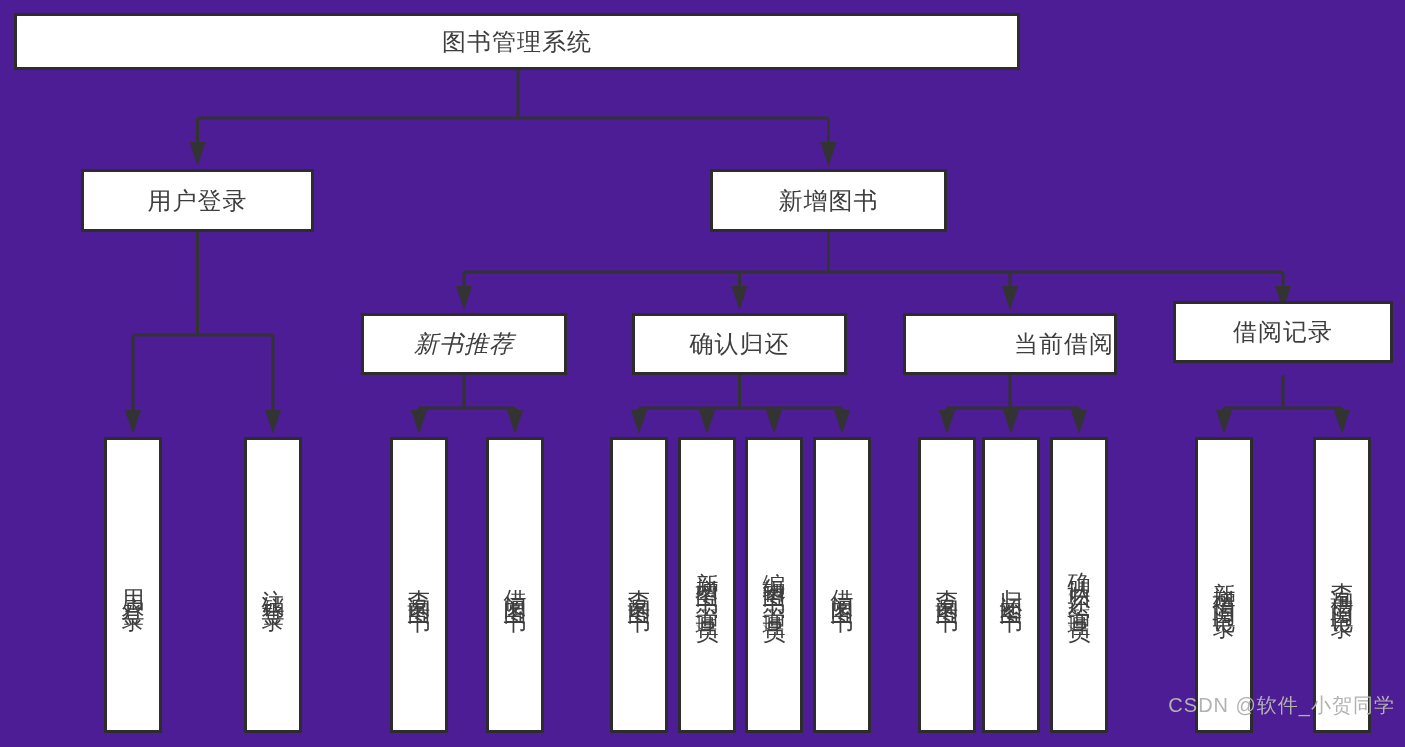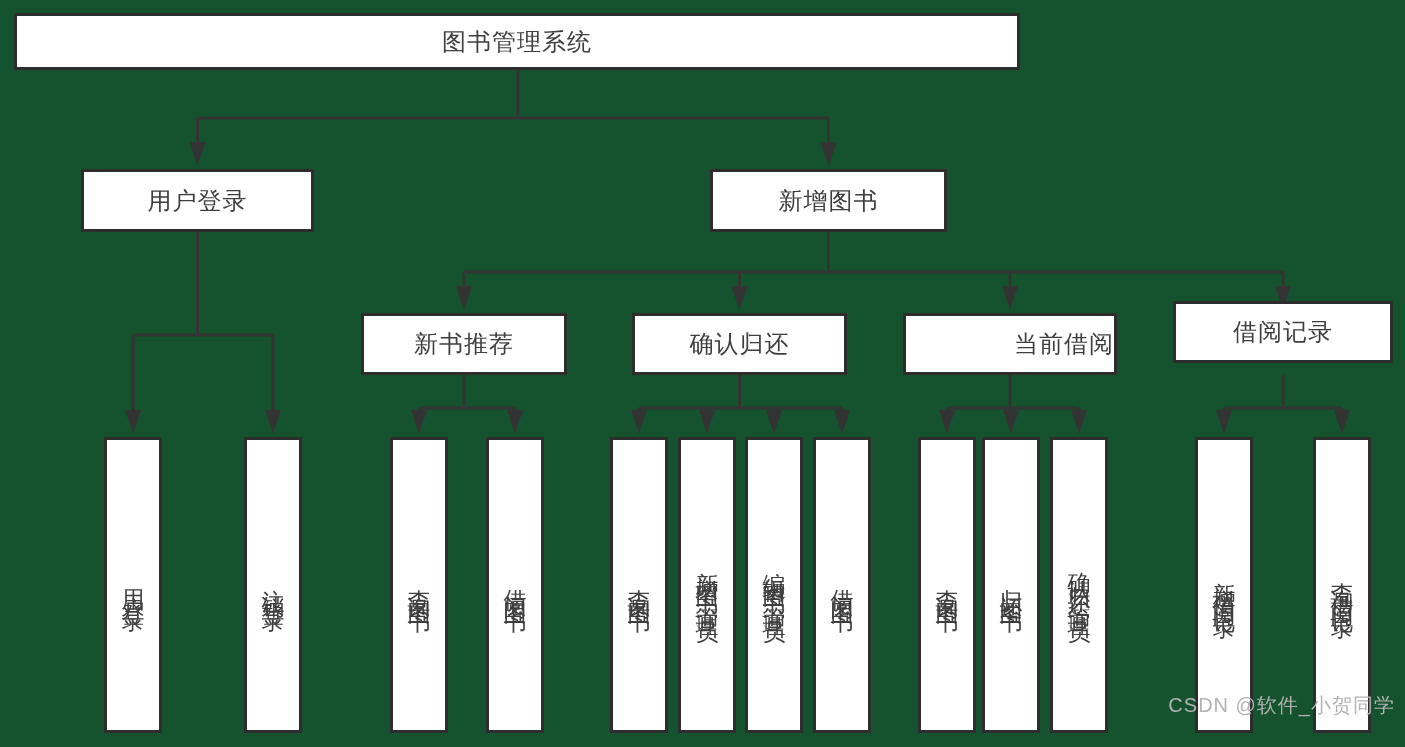--- a/index.html
+++ b/index.html
@@ -1,20 +1,20 @@
 <!DOCTYPE html>
 <html><head>
 <meta charset="utf-8">
 <style>
   html, body { margin: 0; padding: 0; background: #ffffff; }
   .canvas {
     position: relative;
     width: 1405px;
     height: 747px;
-    background: #14532d;
+    background: #4c1d95;
     font-family: "Liberation Sans", sans-serif;
     overflow: hidden;
   }
   svg.connectors {
     position: absolute;
     left: 0; top: 0;
     width: 1405px; height: 747px;
   }
   .node {
     position: absolute;
@@ -119,21 +119,21 @@
     <span class="node-label">图书管理系统</span>
   </div>
 
   <div class="node" style="left:81px; top:169px; width:233px; height:63px;">
     <span class="node-label">用户登录</span>
   </div>
   <div class="node" style="left:710px; top:169px; width:237px; height:63px;">
     <span class="node-label">新增图书</span>
   </div>
 
-  <div class="node" style="left:361px; top:313px; width:206px; height:62px;">
+  <div class="node" style="left:361px; top:313px; width:206px; height:62px;font-style:italic;">
     <span class="node-label">新书推荐</span>
   </div>
   <div class="node" style="left:632px; top:313px; width:215px; height:62px;">
     <span class="node-label">确认归还</span>
   </div>
   <div class="node" style="left:903px; top:313px; width:214px; height:62px;justify-content:flex-end;">
     <span class="node-label">当前借阅</span>
   </div>
   <div class="node" style="left:1173px; top:301px; width:220px; height:62px;">
     <span class="node-label">借阅记录</span>

